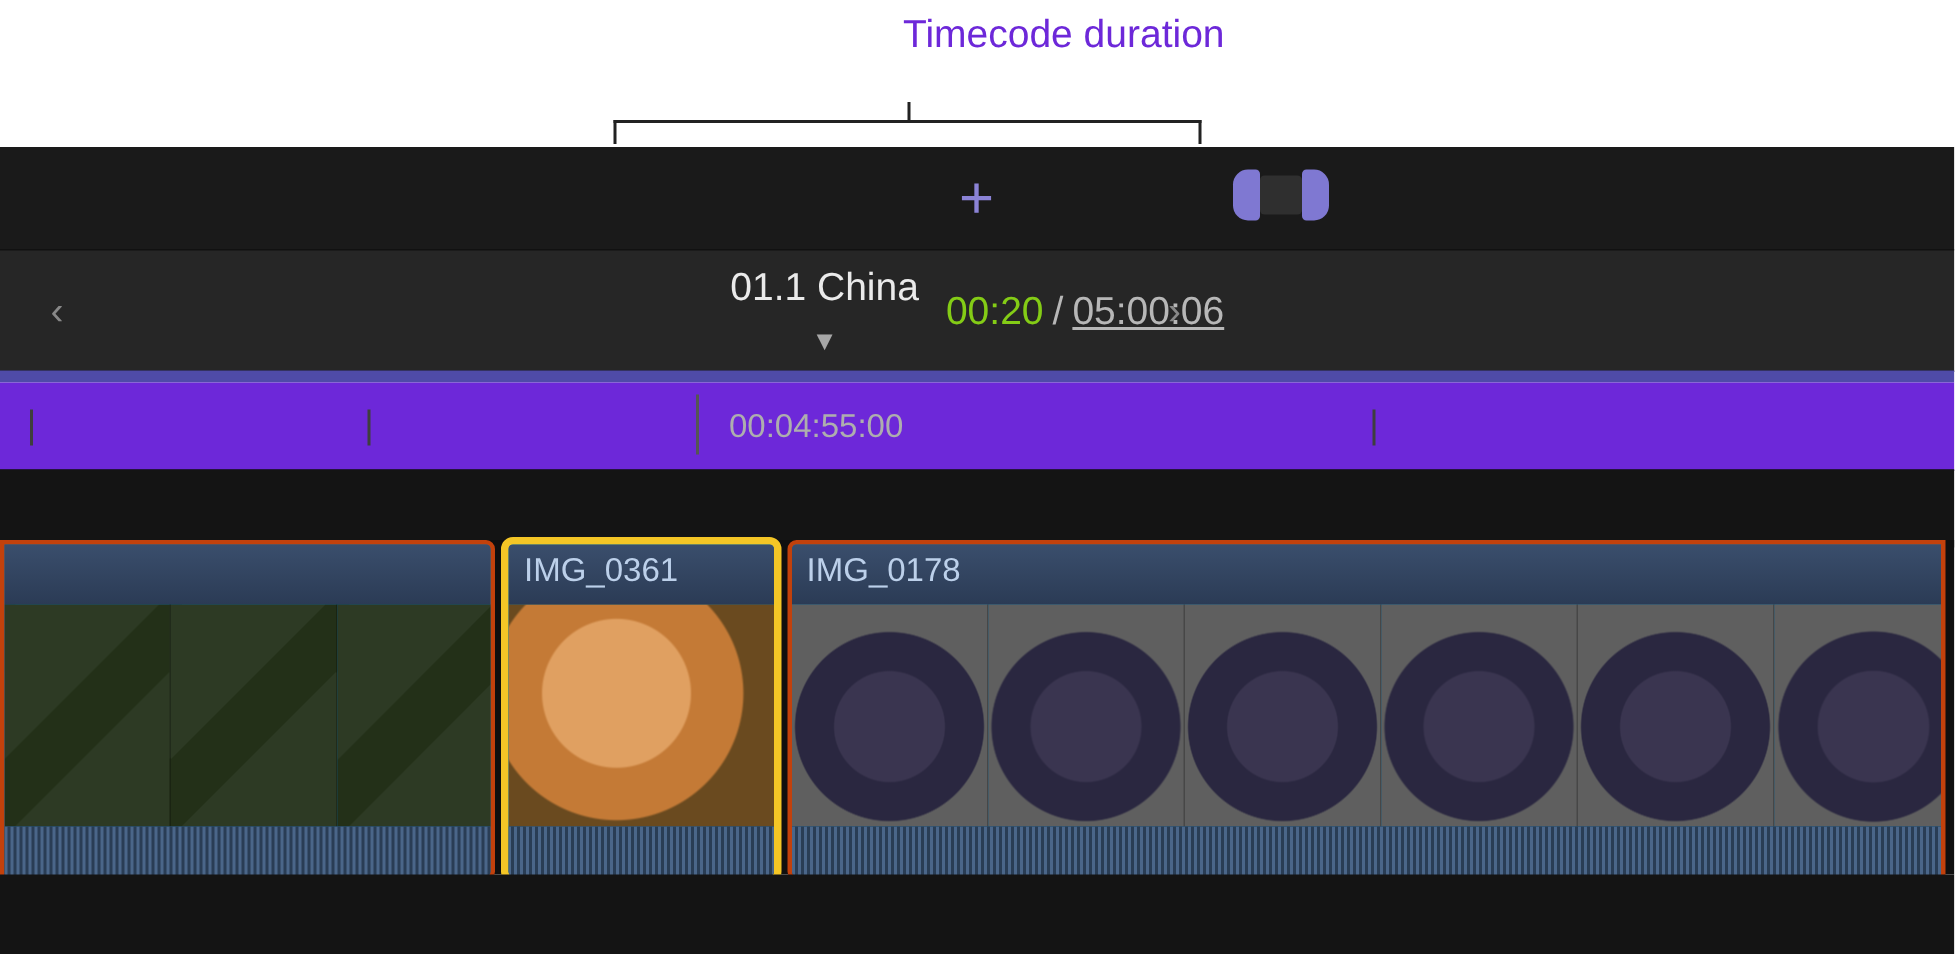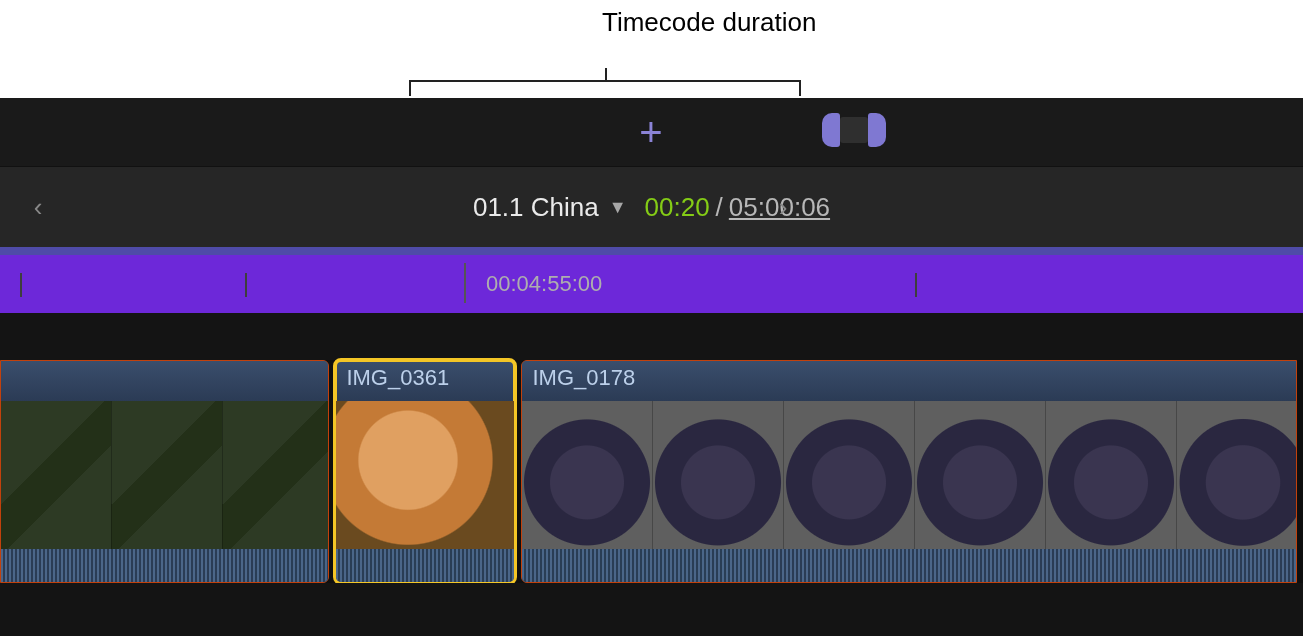--- a/index.html
+++ b/index.html
@@ -1,56 +1,56 @@
 <!DOCTYPE html>
 <html><head>
 <meta charset="utf-8">
 <style>
   html,body{margin:0;padding:0;background:#fff;font-family:-apple-system,Helvetica,Arial,sans-serif;}
   .stage{width:1303px;height:636px;position:relative;overflow:hidden;background:#fff;}
   
-  .callout-text{position:absolute;left:602px;top:6px;font-size:26px;color:#000000;line-height:1.25;}
+  .callout-text{position:absolute;left:602px;top:6px;font-size:26px;color:#6d28d9;line-height:1.25;}
   .bracket{position:absolute;left:409px;top:80px;width:392px;height:18px;}
   .bracket .hline{position:absolute;left:0;top:0;width:100%;height:2px;background:#222;}
   .bracket .drop{position:absolute;top:0;width:2px;height:16px;background:#222;}
   .bracket .riser{position:absolute;left:196px;bottom:18px;width:2px;height:12px;background:#222;}
   
   .topbar{position:absolute;left:0;top:98px;width:100%;height:68px;background:#1a1a1a;display:flex;align-items:center;justify-content:center;}
   .tc-wrap{display:flex;align-items:baseline;gap:14px;font-variant-numeric:tabular-nums;font-size:42px;letter-spacing:1px;font-weight:400;}
   .tc-plus{color:#8b83d6;font-size:40px;}
   .tc-dim{color:#4a4670;}
   .tc-bright{color:#8b83d6;}
   .skimmer-pill{position:absolute;right:405px;top:15px;width:76px;height:34px;display:flex;align-items:center;}
   .skimmer-pill .slot{width:28px;height:26px;background:#2f2f2f;border-radius:3px;}
   .skimmer-pill .cap{width:18px;height:34px;background:#7f78d2;}
   .skimmer-pill .cap.l{border-radius:10px 3px 3px 10px;}
   .skimmer-pill .cap.r{border-radius:3px 10px 10px 3px;}
   
   .indexrow{position:absolute;left:0;top:166px;width:100%;height:80px;background:#262626;border-top:1px solid #111;border-bottom:1px solid #111;display:flex;align-items:center;justify-content:center;color:#eee;font-size:26px;}
   .indexrow .nav-arrow{position:absolute;top:0;bottom:0;width:60px;display:flex;align-items:center;justify-content:center;color:#888;cursor:pointer;}
   .indexrow .nav-arrow.left{left:8px;}
   .indexrow .nav-arrow.right{right:490px;}
-  .indexrow .proj{display:flex;align-items:center;gap:10px;}
+  .indexrow .proj{display:flex;align-items:center;gap:10px;flex-direction:column;}
   .indexrow .proj .name{color:#eaeaea;}
   .indexrow .proj .caret{color:#a7a7a7;font-size:18px;}
   .indexrow .sel{color:#84cc16;margin-left:18px;text-align:right;}
   .indexrow .slash{color:#b7b7b7;margin:0 6px;}
   .indexrow .dur{color:#b7b7b7;text-decoration:underline;}
   
   .purple-strip{position:absolute;left:0;top:247px;width:100%;height:8px;background:#4f4ba8;}
   
   .ruler{position:absolute;left:0;top:255px;width:100%;height:58px;background:#6d28d9;border-bottom:1px solid #000;}
   .ruler .tick{position:absolute;top:8px;width:2px;height:40px;background:#555;}
   .ruler .tick.minor{height:24px;top:18px;background:#3e3e3e;}
   .ruler .tlabel{position:absolute;top:16px;color:#aeaeae;font-size:22px;}
   
   .gap{position:absolute;left:0;top:313px;width:100%;height:52px;background:#141414;}
   
   .track{position:absolute;left:0;top:360px;width:100%;height:223px;background:#0f0f0f;display:flex;}
-  .clip{position:relative;height:221px;border:1px solid #c2410c;border-radius:6px;overflow:hidden;background:#0369a1;margin-right:6px;}
+  .clip{position:relative;height:221px;border:3px solid #c2410c;border-radius:6px;overflow:hidden;background:#0369a1;margin-right:6px;}
   .clip .titlebar{height:32px;background:linear-gradient(#3a4e6c,#2b3b55);color:#bcd0ea;font-size:22px;padding:4px 10px;white-space:nowrap;overflow:hidden;}
   .clip .filmstrip{position:relative;height:148px;display:flex;}
   .clip .filmstrip .frame{flex:0 0 auto;height:100%;background:linear-gradient(135deg,#2d3a24 0 40%,#233018 40% 60%,#2d3a24 60% 100%);border-right:1px solid rgba(0,0,0,.25);}
   .clip.peach .filmstrip .frame{background:radial-gradient(circle at 40% 40%,#e0a061 0 35%,#c47a36 36% 60%,#6a4a1f 61% 100%);}
   .clip.grapes .filmstrip .frame{background:radial-gradient(circle at 50% 55%,#3a3550 0 35%,#2a2740 36% 60%,#5f5f5f 61% 100%);}
   .clip .audiostrip{height:40px;background:#30455f;position:relative;overflow:hidden;}
   .clip .audiostrip::before{content:"";position:absolute;inset:0;background:
      repeating-linear-gradient(90deg,#4e6a8e 0 2px,transparent 2px 4px),
      linear-gradient(#2a3c55,#2a3c55);
      opacity:.9;}

